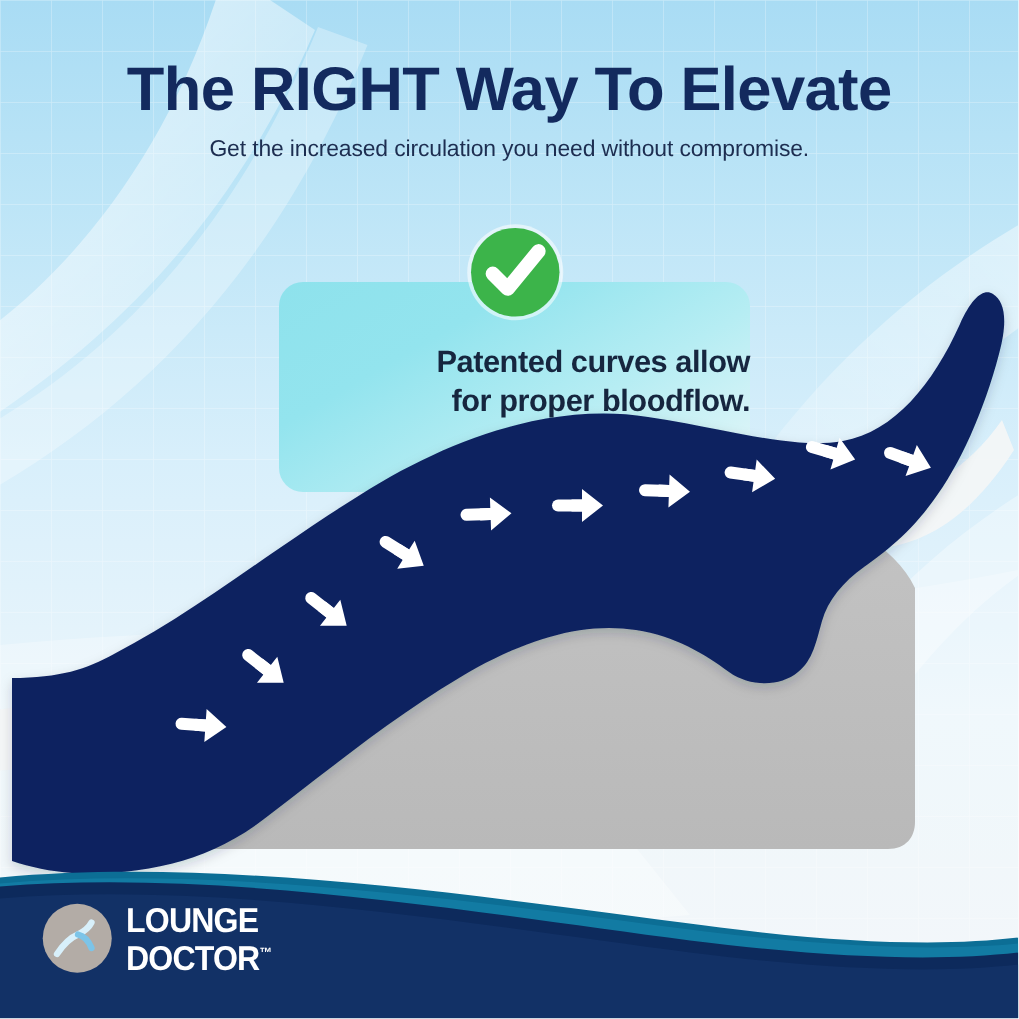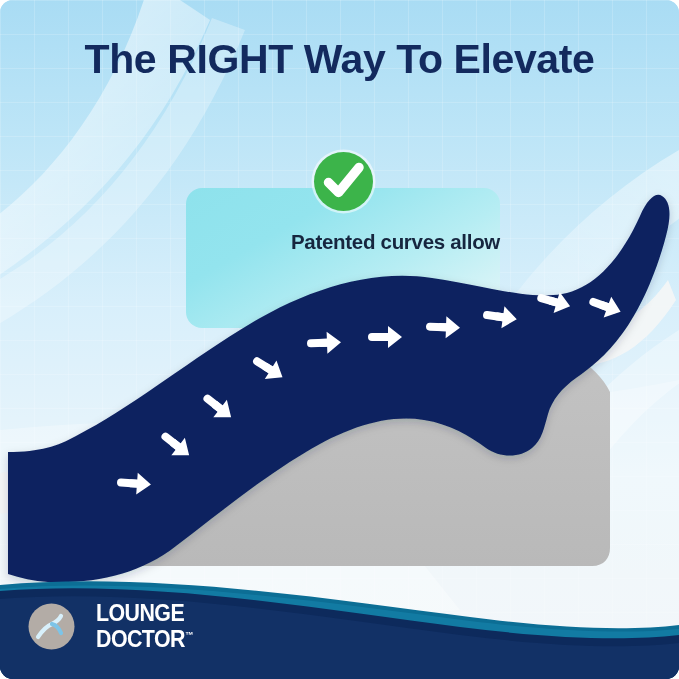--- a/index.html
+++ b/index.html
@@ -7,21 +7,20 @@
     padding: 0;
     background: #ffffff;
   }
   #poster {
     position: relative;
     width: 679px;
     height: 679px;
     overflow: hidden;
     font-family: "Liberation Sans", sans-serif;
     background: linear-gradient(to bottom, #a9dcf4 0%, #bce5f7 18%, #d6eefb 42%, #e8f4fb 62%, #f2f7fa 80%, #eef3f7 100%);
-    border-radius: 13px;
   }
 
   
   .bg-svg {
     position: absolute;
     inset: 0;
     width: 679px;
     height: 679px;
   }
 
@@ -112,23 +111,22 @@
     position: absolute;
     inset: 0;
     width: 679px;
     height: 110px;
   }
   .logo-row {
     position: absolute;
     left: 28px;
     top: 33px;
     display: flex;
-    align-items: flex-end;
+    align-items: center;
     z-index: 12;
-    gap: 12px;
   }
   .logo-mark {
     width: 47px;
     height: 47px;
     flex: 0 0 auto;
   }
   .logo-words {
     margin-left: 9px;
     color: #ffffff;
     font-weight: bold;
@@ -192,25 +190,27 @@
     <path d="M679,150 C560,220 470,330 420,470 L470,500 C530,360 610,260 700,205 Z" fill="url(#swoosh2)" opacity="0.55"></path>
     <path d="M679,330 C600,380 540,450 500,540 L540,560 C585,470 640,405 700,370 Z" fill="#ffffff" opacity="0.35"></path>
 
     <path d="M0,600 C120,560 260,545 420,560 L460,610 L0,650 Z" fill="#ffffff" opacity="0.35"></path>
 
     <path d="M0,430 C200,410 430,430 679,380 L679,679 L0,679 Z" fill="#ffffff" opacity="0.28"></path>
   </svg>
 
   <div class="header-block">
     <h1 class="headline">The RIGHT Way To Elevate</h1>
+    <p class="subhead">Get the increased circulation you need without compromise.</p>
   </div>
 
   <div class="callout-card"></div>
   <div class="callout-text">
     <span>Patented curves allow</span>
+    <span class="line2">for proper bloodflow.</span>
   </div>
 
   <svg class="check-badge" viewBox="0 0 69 69">
     <circle cx="34.5" cy="34.5" r="32" fill="#ffffff" opacity="0.55"></circle>
     <circle cx="34.5" cy="34.5" r="29.5" fill="#3cb44a"></circle>
     <path d="M19.5 35.5 L29.5 45.5 L50 20.5" fill="none" stroke="#ffffff" stroke-width="9.5" stroke-linecap="round" stroke-linejoin="round"></path>
   </svg>
 
   <svg class="illustration" viewBox="0 0 679 679">
     <defs>

